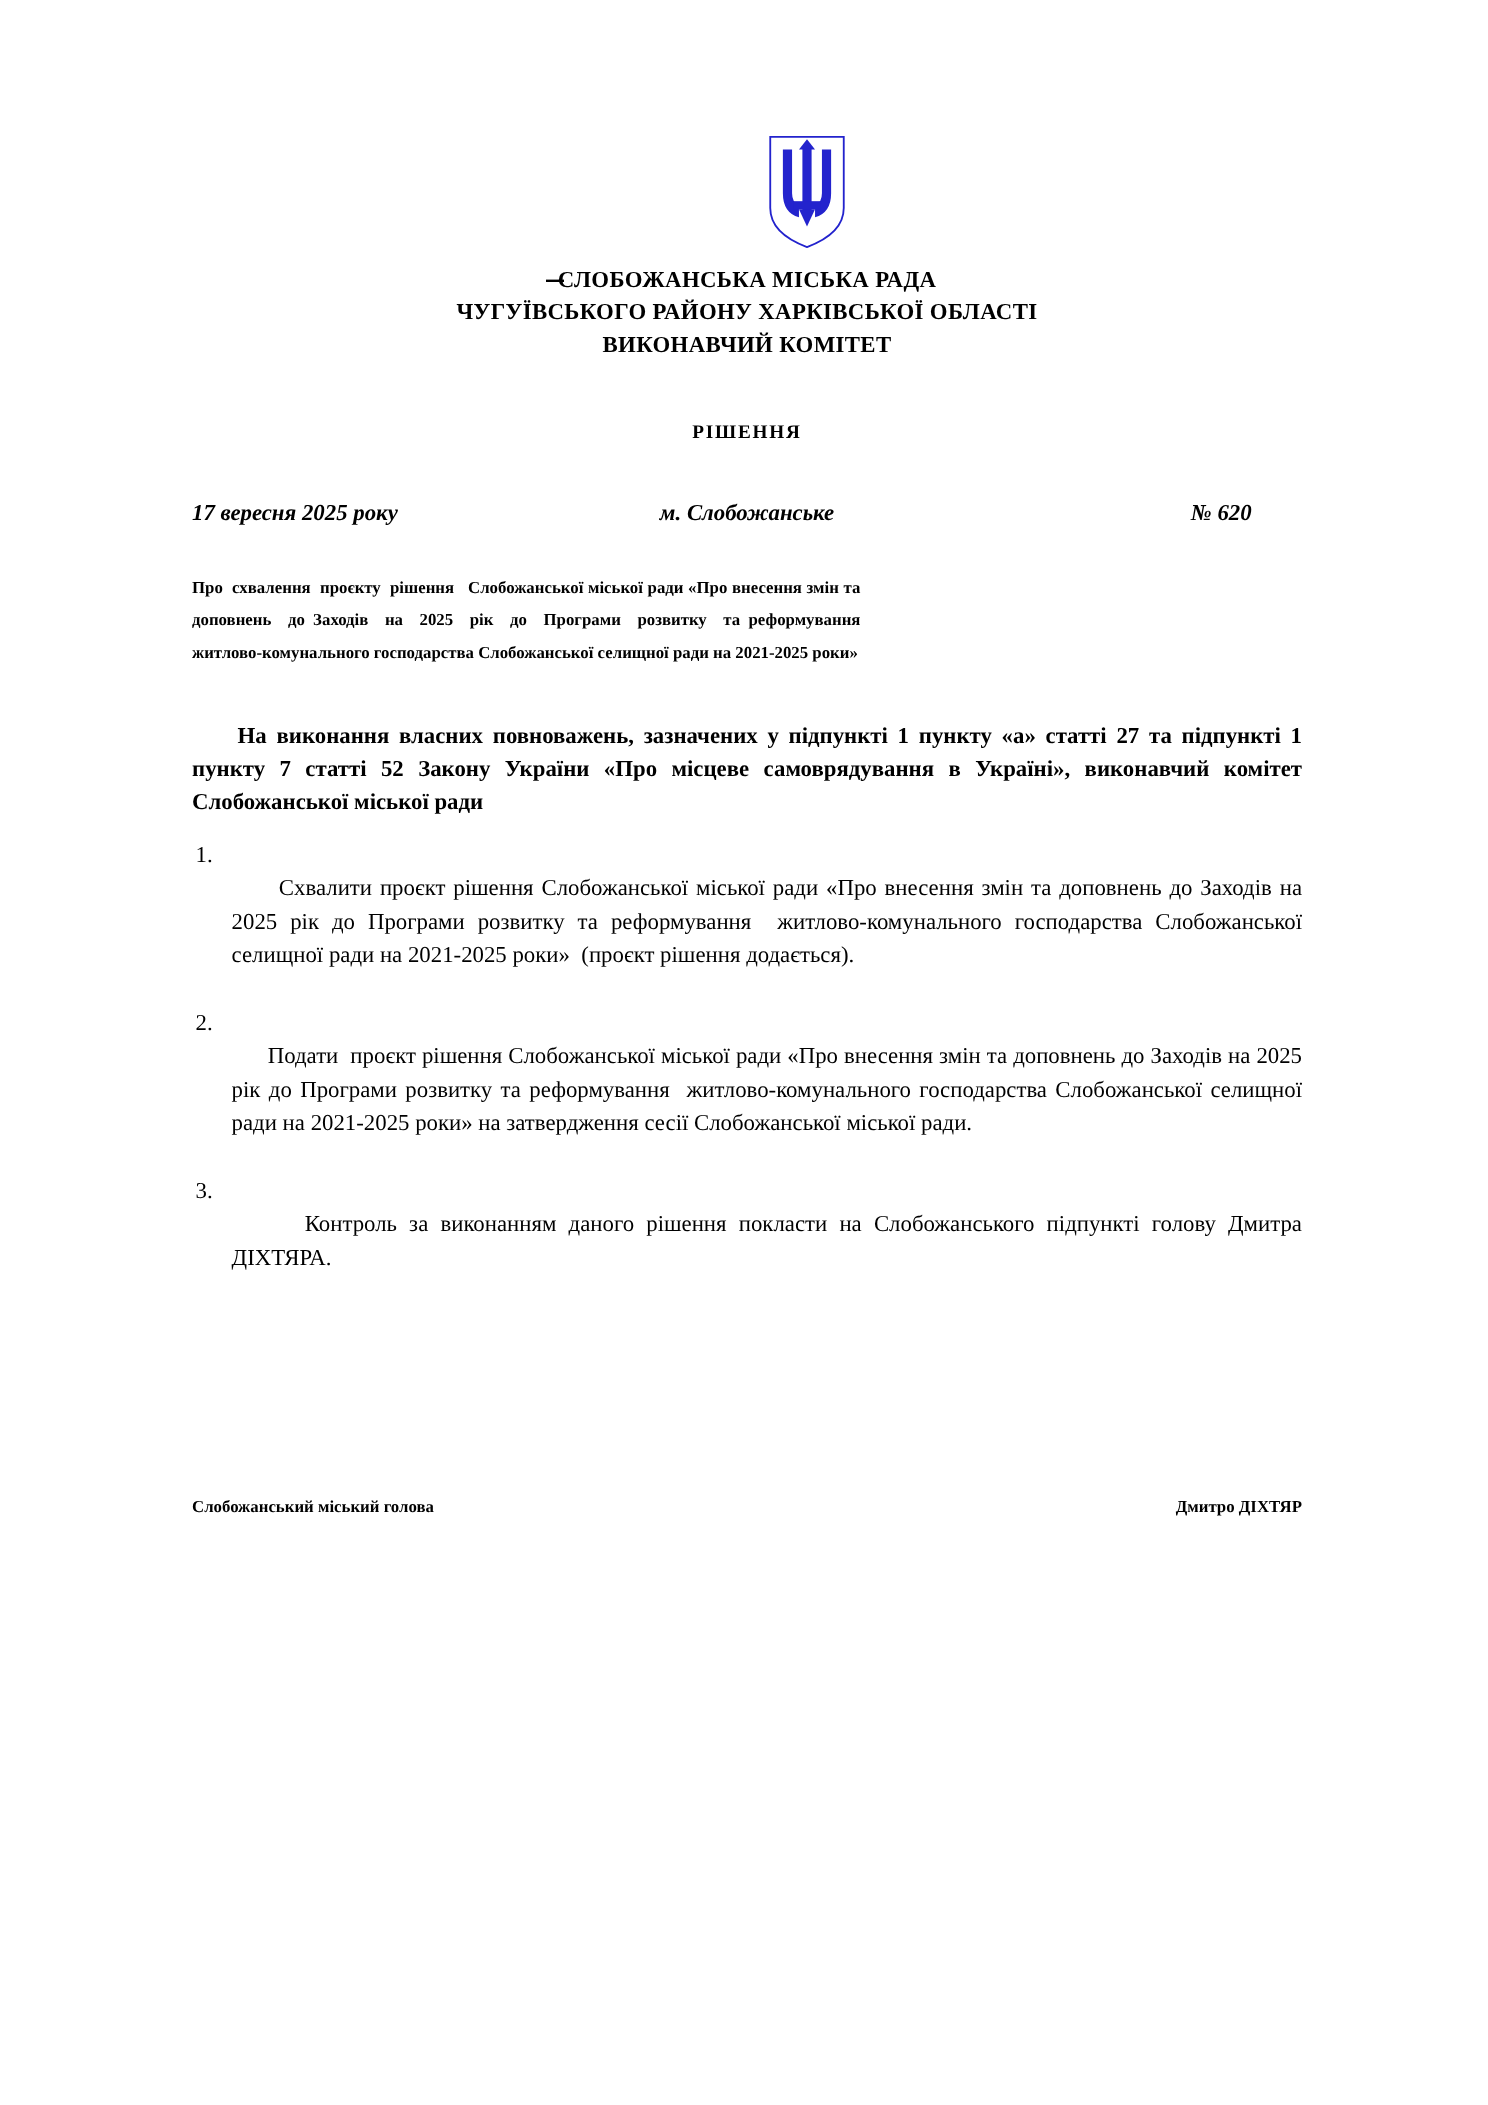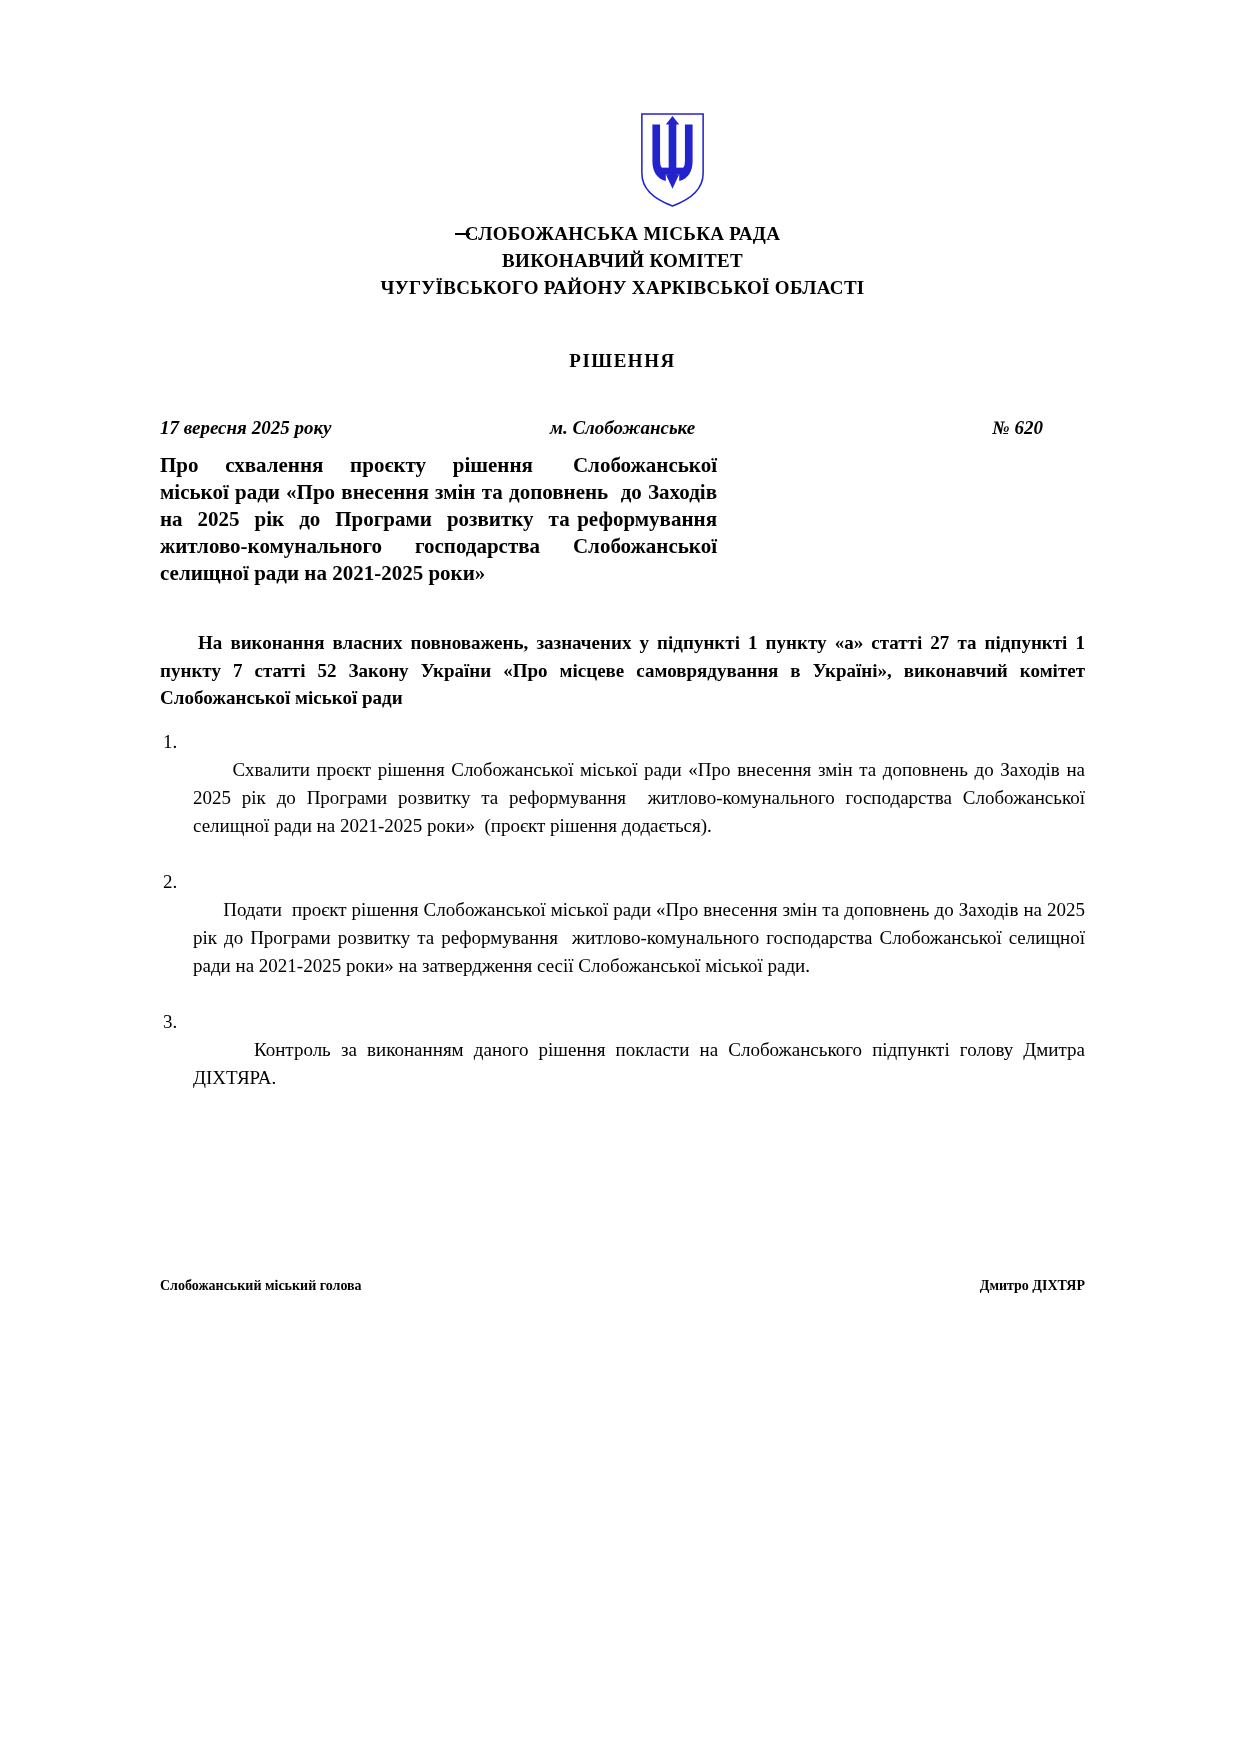--- a/index.html
+++ b/index.html
@@ -40,40 +40,40 @@
     text-align: center;
     font-weight: bold;
     font-size: 19px;
     line-height: 27px;
     letter-spacing: 0.3px;
   }
   .doc-type {
     margin-top: 46px;
     text-align: center;
     font-weight: bold;
-    font-size: 19px;
+    font-size: 16px;
     letter-spacing: 1.5px;
     line-height: 27px;
   }
   .meta-row {
     margin-top: 40px;
     display: grid;
     grid-template-columns: 1fr auto 1fr;
     font-weight: bold;
     font-size: 19px;
     line-height: 27px;
     font-style: italic;
   }
   .meta-place { text-align: center; }
   .meta-number { text-align: right; padding-right: 42px; }
   .subject {
-    margin-top: 11px;
+    margin-top: 36px;
     width: 557px;
     font-weight: bold;
-    font-size: 21px;
+    font-size: 14px;
     line-height: 27px;
     text-align: justify;
     white-space: pre-wrap;
   }
   .preamble {
     margin-top: 42px;
     font-weight: bold;
     font-size: 19px;
     line-height: 27.5px;
     text-align: justify;
@@ -129,22 +129,22 @@
         <path d="M14 13 H22 V51 Q22 59 28 62 V72 Q14 68 14 51 Z"></path>
         <path d="M48 13 H56 V51 Q56 68 42 72 V62 Q48 59 48 51 Z"></path>
         <rect x="23" y="58" width="24" height="7"></rect>
         <path d="M35 80 L28 65 H42 Z"></path>
       </g>
     </svg>
   </div>
 
   <div class="org-header">
     <div class="org-line">СЛОБОЖАНСЬКА МІСЬКА РАДА</div>
+    <div class="org-line">ЧУГУЇВСЬКОГО РАЙОНУ ХАРКІВСЬКОЇ  ОБЛАСТІ</div>
     <div class="org-line">ВИКОНАВЧИЙ КОМІТЕТ</div>
-    <div class="org-line">ЧУГУЇВСЬКОГО РАЙОНУ ХАРКІВСЬКОЇ  ОБЛАСТІ</div>
   </div>
 
   <div class="doc-type">РІШЕННЯ</div>
 
   <div class="meta-row">
     <div class="meta-date">17 вересня 2025 року</div>
     <div class="meta-place">м. Слобожанське</div>
     <div class="meta-number">№ 620</div>
   </div>
 

